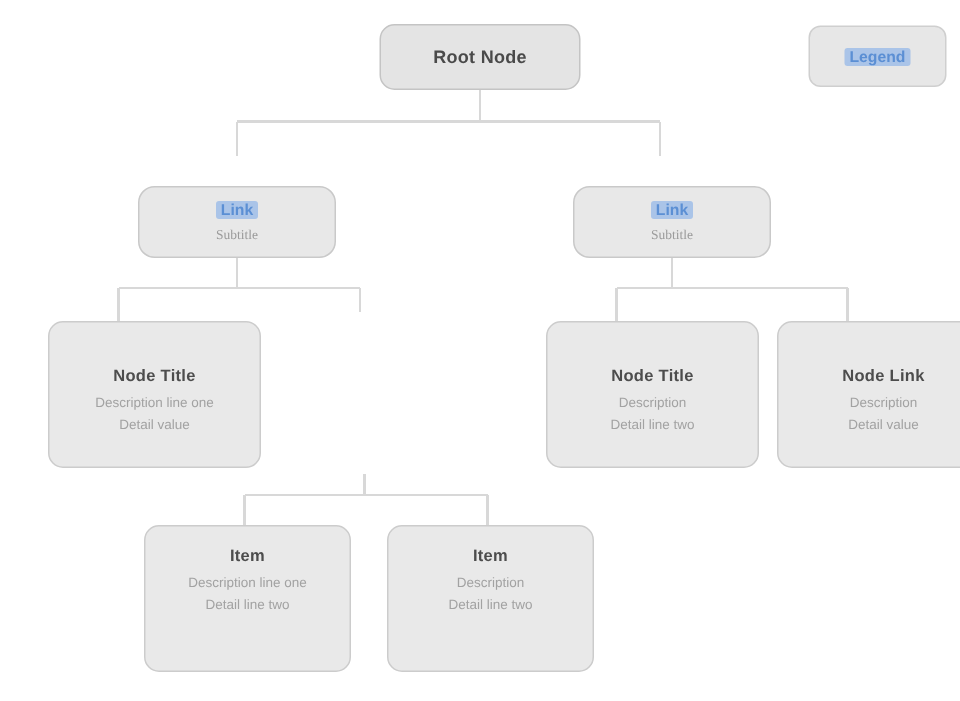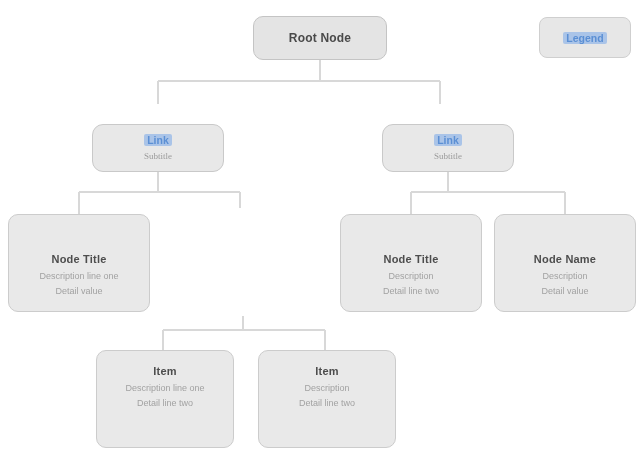--- a/index.html
+++ b/index.html
@@ -133,22 +133,23 @@
   #node-l2-right { left: 382px; }
 
   
   .node-l3 {
     width: 142px;
     height: 98px;
     top: 214px;
     background: #e9e9e9;
     border-color: #cccccc;
     border-radius: 10px;
-    justify-content: center;
+    justify-content: flex-start;
     padding-top: 30px;
+    margin-left: 24px;
   }
   #node-l3-a { left: 8px; }
   #node-l3-c { left: 340px; }
   #node-l3-d { left: 494px; }
 
   
   #node-l3-b {
     left: 176px;
     top: 208px;
     width: 134px;
@@ -233,21 +234,21 @@
   </div>
 
 
   <div class="node node-l3" id="node-l3-c">
     <div class="node-title">Node Title</div>
     <div class="node-body">Description</div>
     <div class="node-body second">Detail line two</div>
   </div>
 
   <div class="node node-l3" id="node-l3-d">
-    <div class="node-title">Node Name</div>
+    <div class="node-title">Node Link</div>
     <div class="node-body">Description</div>
     <div class="node-body second">Detail value</div>
   </div>
 
   <div class="node node-l4" id="node-l4-a">
     <div class="node-title">Item</div>
     <div class="node-body">Description line one</div>
     <div class="node-body second">Detail line two</div>
   </div>
 

